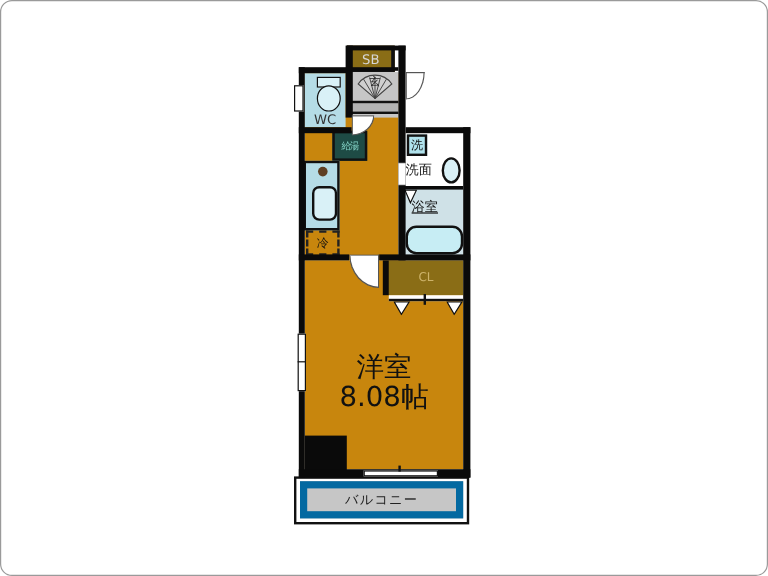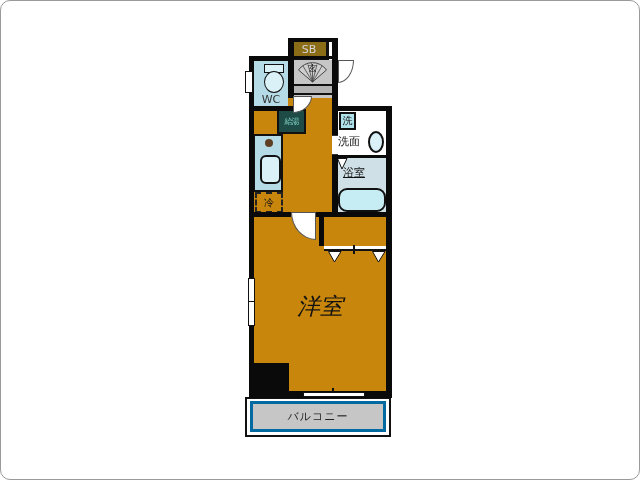--- a/index.html
+++ b/index.html
@@ -78,25 +78,25 @@
   .wc-door{left:292px;top:95px;width:19px;height:17px;background:#fff;border:1px solid #555;border-bottom-right-radius:100% 100%;}
   .room-door{left:290px;top:211px;width:25px;height:28px;background:#fff;border:1px solid #555;border-bottom-left-radius:100% 100%;}
   .sm-door-gap{left:331px;top:134px;width:6px;height:20px;background:#fff;border-top:1px solid #333;border-bottom:1px solid #333;}
   .room-window{left:247px;top:277px;width:7px;height:48px;background:#fff;border:1px solid #111;}
   .room-window-tick{left:247px;top:300px;width:7px;height:1px;background:#111;}
   .balcony-window{left:302px;top:391px;width:62px;height:5px;background:#fff;border:1px solid #111;}
   .bw-tick{left:331px;top:387px;width:2px;height:5px;background:#111;}
 
   
   .balcony-outer{left:244px;top:396px;width:146px;height:40px;background:#fff;border:2px solid #111;}
-  .balcony-inner{left:249px;top:400px;width:136px;height:31px;background:var(--balcony-gray);border:3px solid #0369a1;
+  .balcony-inner{left:249px;top:400px;width:136px;height:31px;background:var(--balcony-gray);border:6px solid #0369a1;
       display:flex;align-items:center;justify-content:center;font-size:11px;color:#222;letter-spacing:1px;}
 
   
-  .room-label{left:253px;top:293px;width:132px;text-align:center;font-size:23px;line-height:25px;color:#111;font-style:italic;}
+  .room-label{left:253px;top:293px;width:132px;text-align:center;font-size:23px;line-height:25px;color:#111;}
 </style>
 </head>
 <body>
 
 <div class="canvas">
 
   <div class="r floor-upper"></div>
   <div class="r main-room"></div>
 
   <div class="r wc-room"></div>
@@ -127,20 +127,23 @@
   <div class="r bathroom"></div>
   <div class="r washer">
       <span>洗</span>
     </div>
   <div class="r w-sink"></div>
   <div class="r bathtub"></div>
   <svg class="r bath-door" width="11" height="12" viewBox="0 0 11 12">
     <polygon points="0.5,0.5 10,0.5 5,11" fill="#fff" stroke="#111" stroke-width="1"></polygon>
   </svg>
 
+  <div class="r closet">
+      <span>CL</span>
+    </div>
   <div class="r cl-track"></div>
   <svg class="r cl-tri1" width="14" height="12" viewBox="0 0 14 12">
     <polygon points="0.5,0.5 13,0.5 6.5,11" fill="#fff" stroke="#111" stroke-width="1"></polygon>
   </svg>
   <svg class="r cl-tri2" width="14" height="12" viewBox="0 0 14 12">
     <polygon points="0.5,0.5 13,0.5 6.5,11" fill="#fff" stroke="#111" stroke-width="1"></polygon>
   </svg>
   <div class="r cl-tick"></div>
 
   <div class="r pillar"></div>
@@ -174,15 +177,16 @@
   <div class="r wc-window"></div>
   <div class="r balcony-window"></div>
   <div class="r bw-tick"></div>
 
   <div class="lbl genkan-label">玄</div>
   <div class="lbl wc-label">WC</div>
   <div class="lbl washroom-label">洗面</div>
   <div class="lbl bathroom-label">浴室</div>
   <div class="lbl room-label">
     <div>洋室</div>
+    <div>8.08帖</div>
   </div>
 
 </div>
 
 </body></html>

